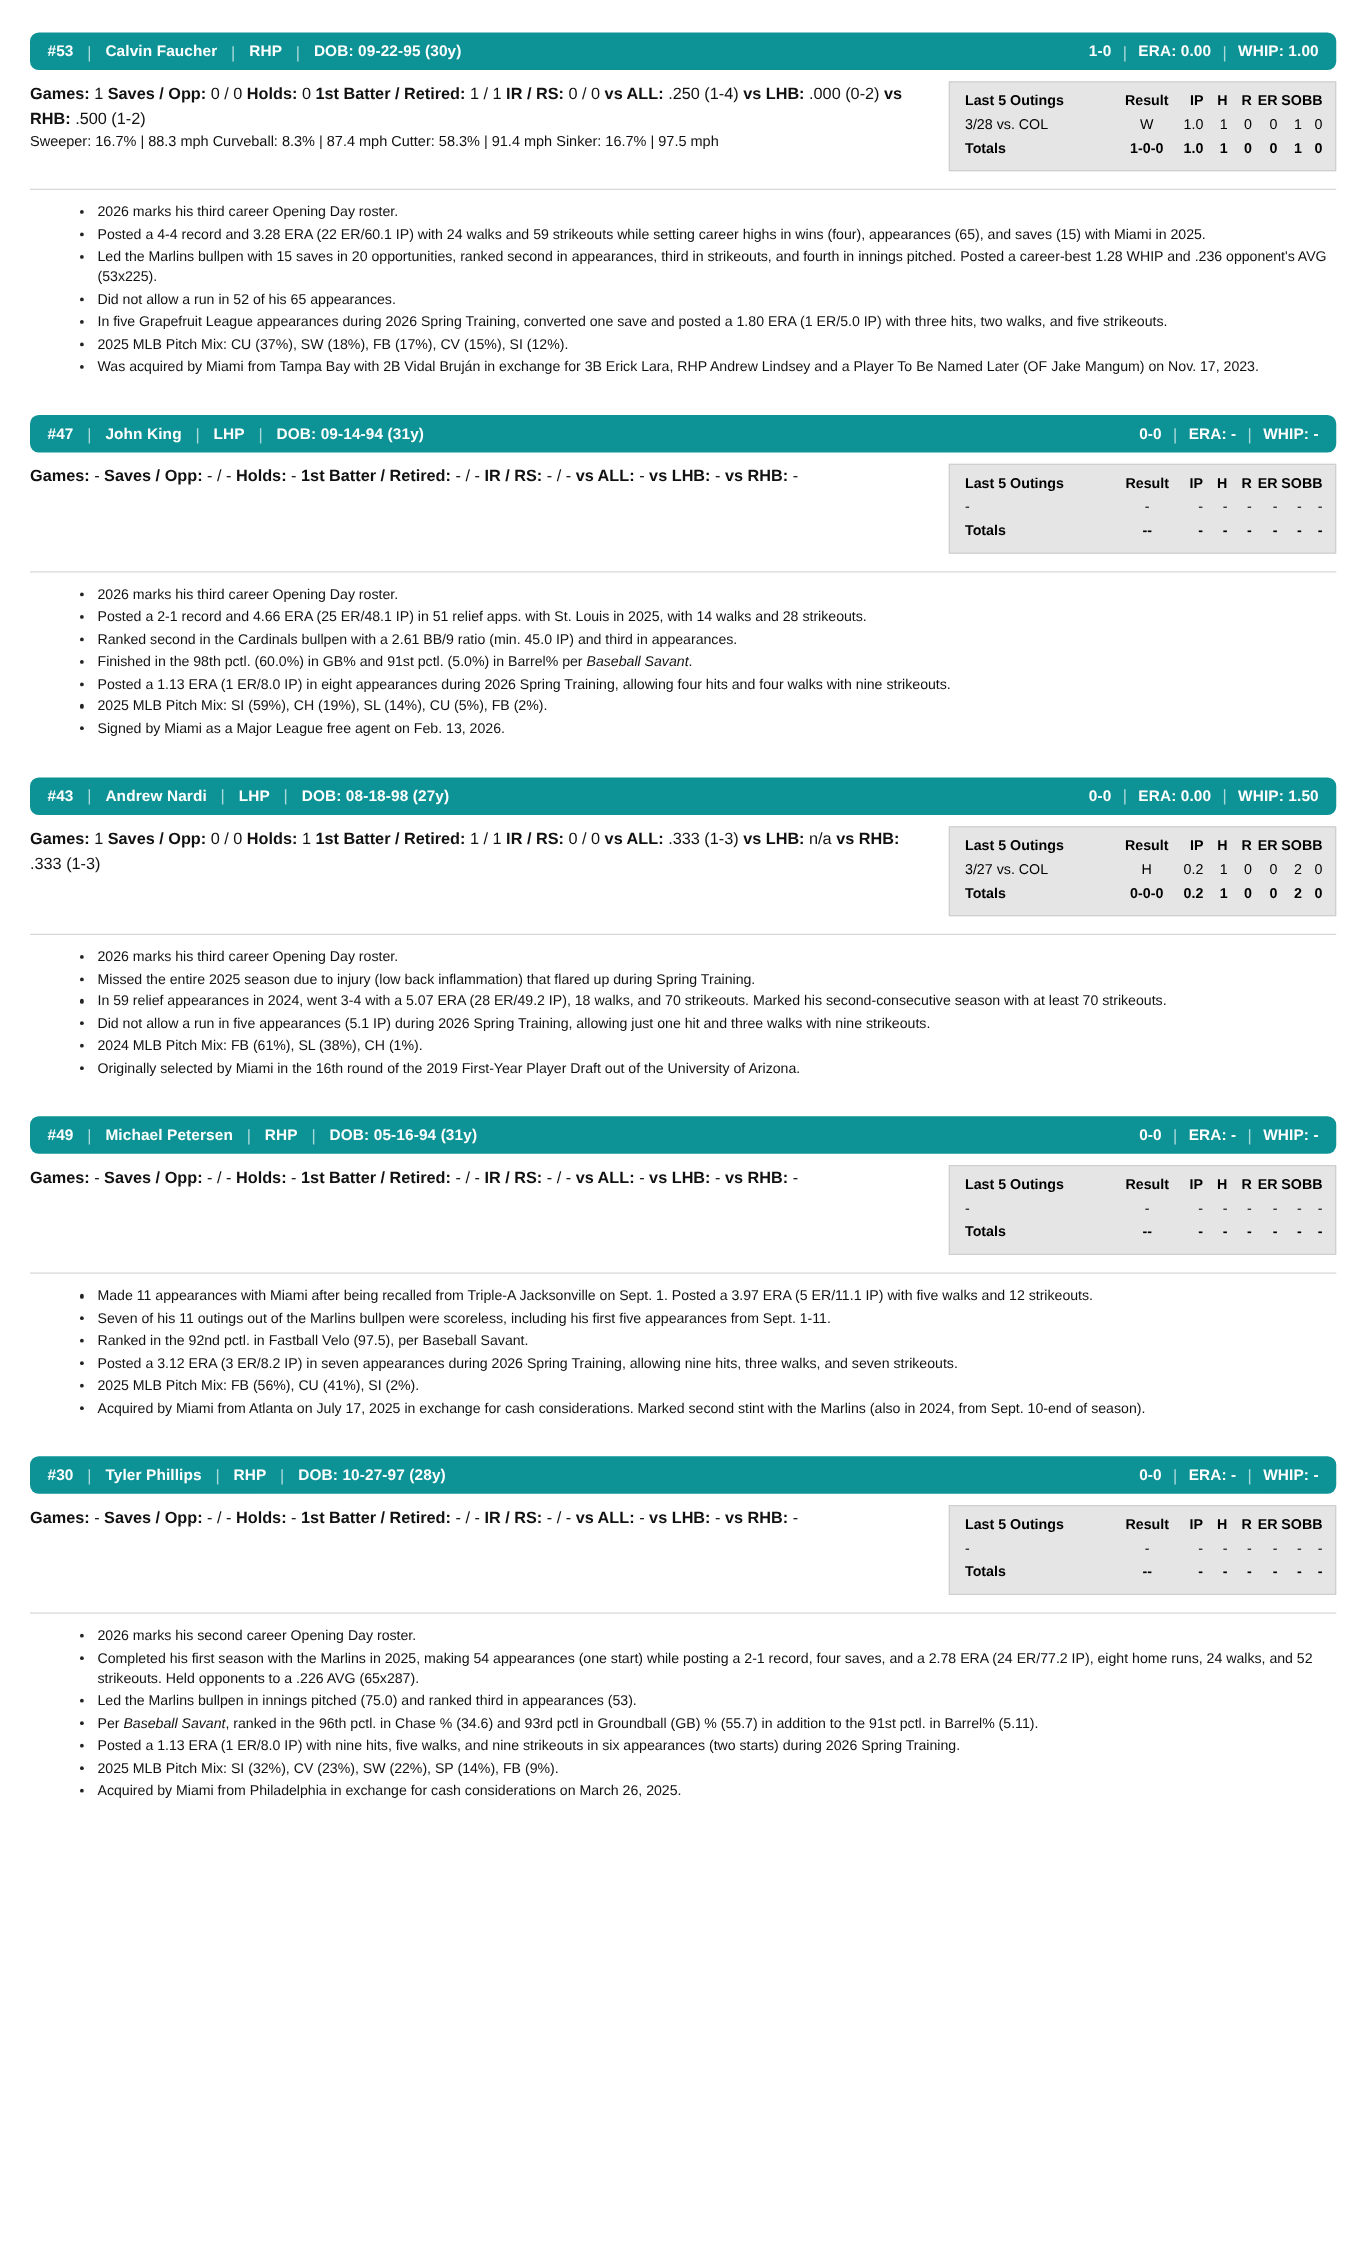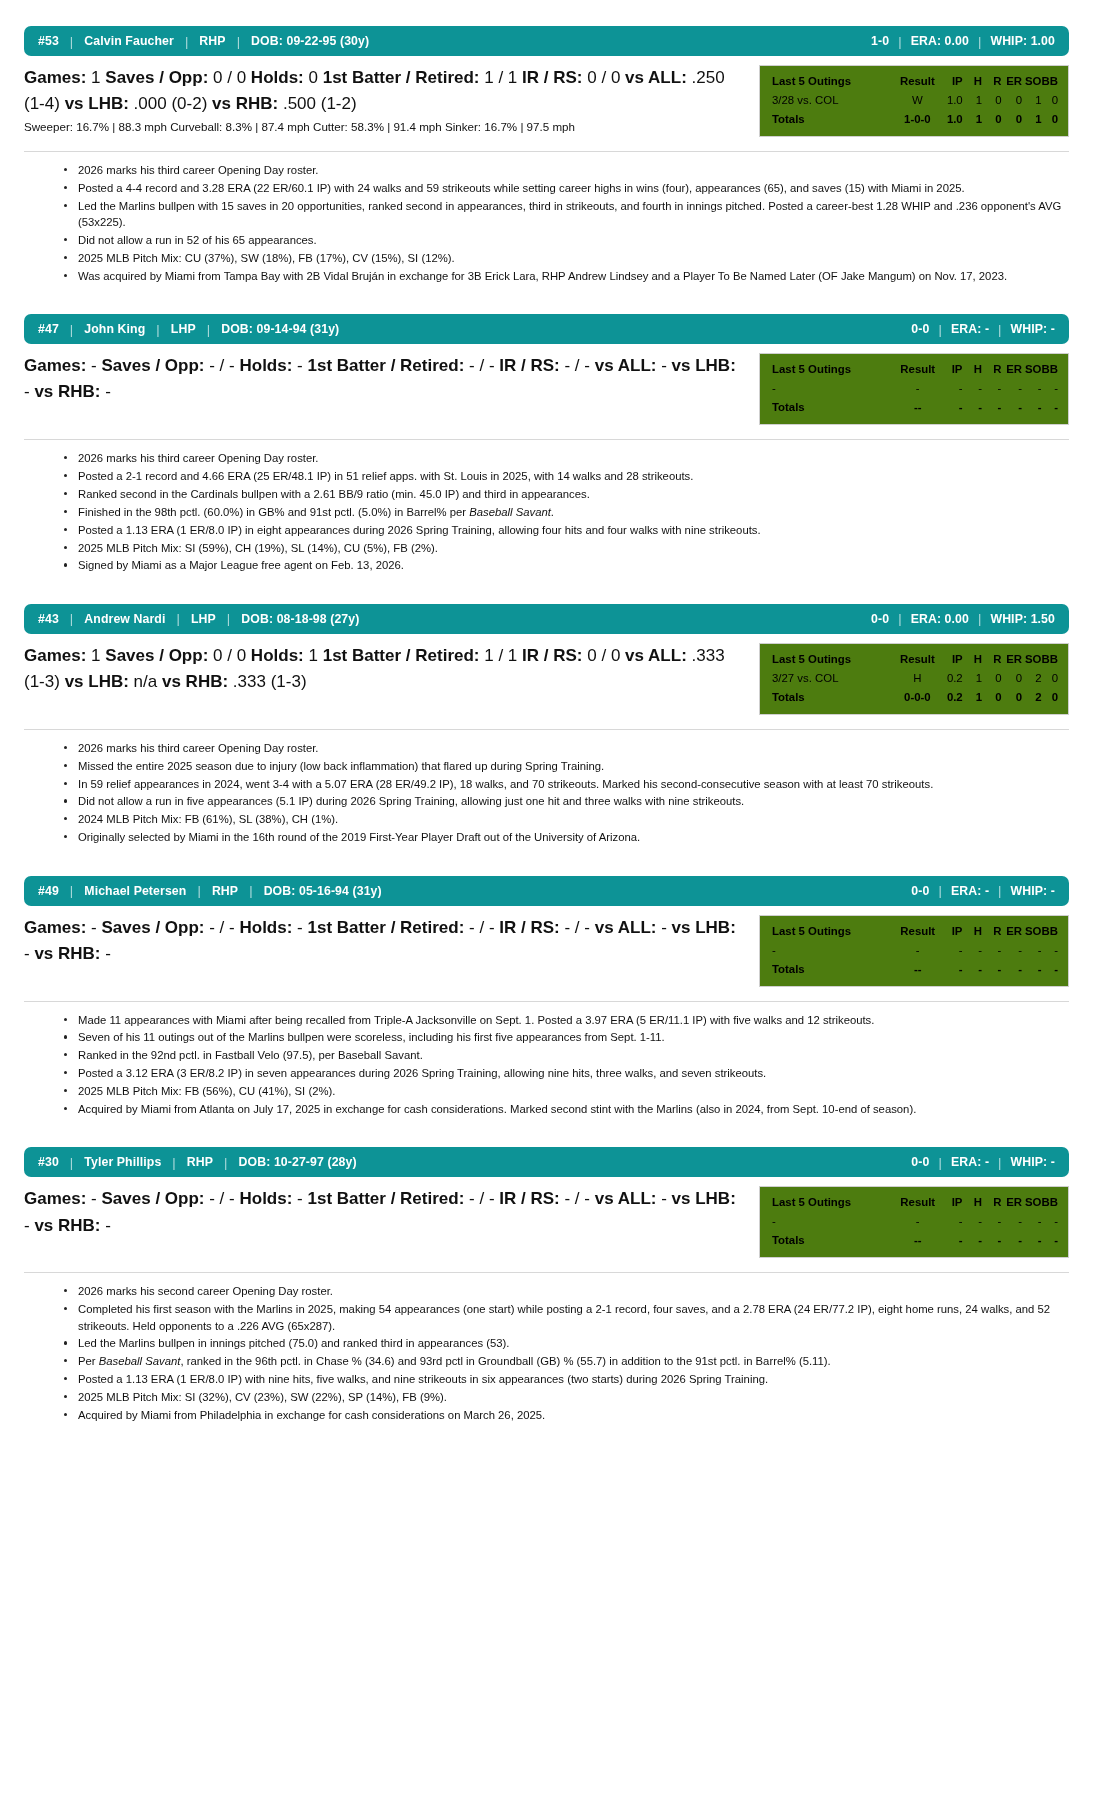--- a/index.html
+++ b/index.html
@@ -53,37 +53,37 @@
     display: flex;
     align-items: flex-start;
     margin-top: 9px;
   }
   .stats-col {
     flex: 1 1 auto;
     padding-right: 18px;
     min-width: 0;
   }
   .statline {
-    font-size: 17px;
+    font-size: 13px;
     line-height: 1.55;
     color: #111;
   }
   .statline b { font-weight: bold; }
   .pitchline {
     font-size: 11.6px;
     line-height: 1.5;
     color: #111;
   }
   .pitchline b { font-weight: normal; }
 
   
   .outings-wrap {
     flex: 0 0 310px;
     border: 1px solid #cfcfcf;
-    background: #4d7c0f;
+    background: #e5e5e5;
     padding: 7px 10px 8px 12px;
   }
   table.outings {
     border-collapse: collapse;
     width: 100%;
     font-size: 11.4px;
   }
   table.outings th {
     font-weight: bold;
     text-align: right;
@@ -206,20 +206,21 @@
         </table>
       </div>
     </div>
 
     <div class="notes-rule"></div>
     <ul class="notes">
           <li>2026 marks his third career Opening Day roster.</li>
           <li>Posted a 4-4 record and 3.28 ERA (22 ER/60.1 IP) with 24 walks and 59 strikeouts while setting career highs in wins (four), appearances (65), and saves (15) with Miami in 2025.</li>
           <li>Led the Marlins bullpen with 15 saves in 20 opportunities, ranked second in appearances, third in strikeouts, and fourth in innings pitched. Posted a career-best 1.28 WHIP and .236 opponent's AVG (53x225).</li>
           <li>Did not allow a run in 52 of his 65 appearances.</li>
+          <li>In five Grapefruit League appearances during 2026 Spring Training, converted one save and posted a 1.80 ERA (1 ER/5.0 IP) with three hits, two walks, and five strikeouts.</li>
           <li>2025 MLB Pitch Mix: CU (37%), SW (18%), FB (17%), CV (15%), SI (12%).</li>
           <li>Was acquired by Miami from Tampa Bay with 2B Vidal Bruján in exchange for 3B Erick Lara, RHP Andrew Lindsey and a Player To Be Named Later (OF Jake Mangum) on Nov. 17, 2023.</li>
         </ul>
   </div>
   <div class="player">
     <div class="player-header">
       <div class="hdr-left">
         <span>#47</span>
         <span class="hdr-sep">|</span>
         <span>John King</span>

